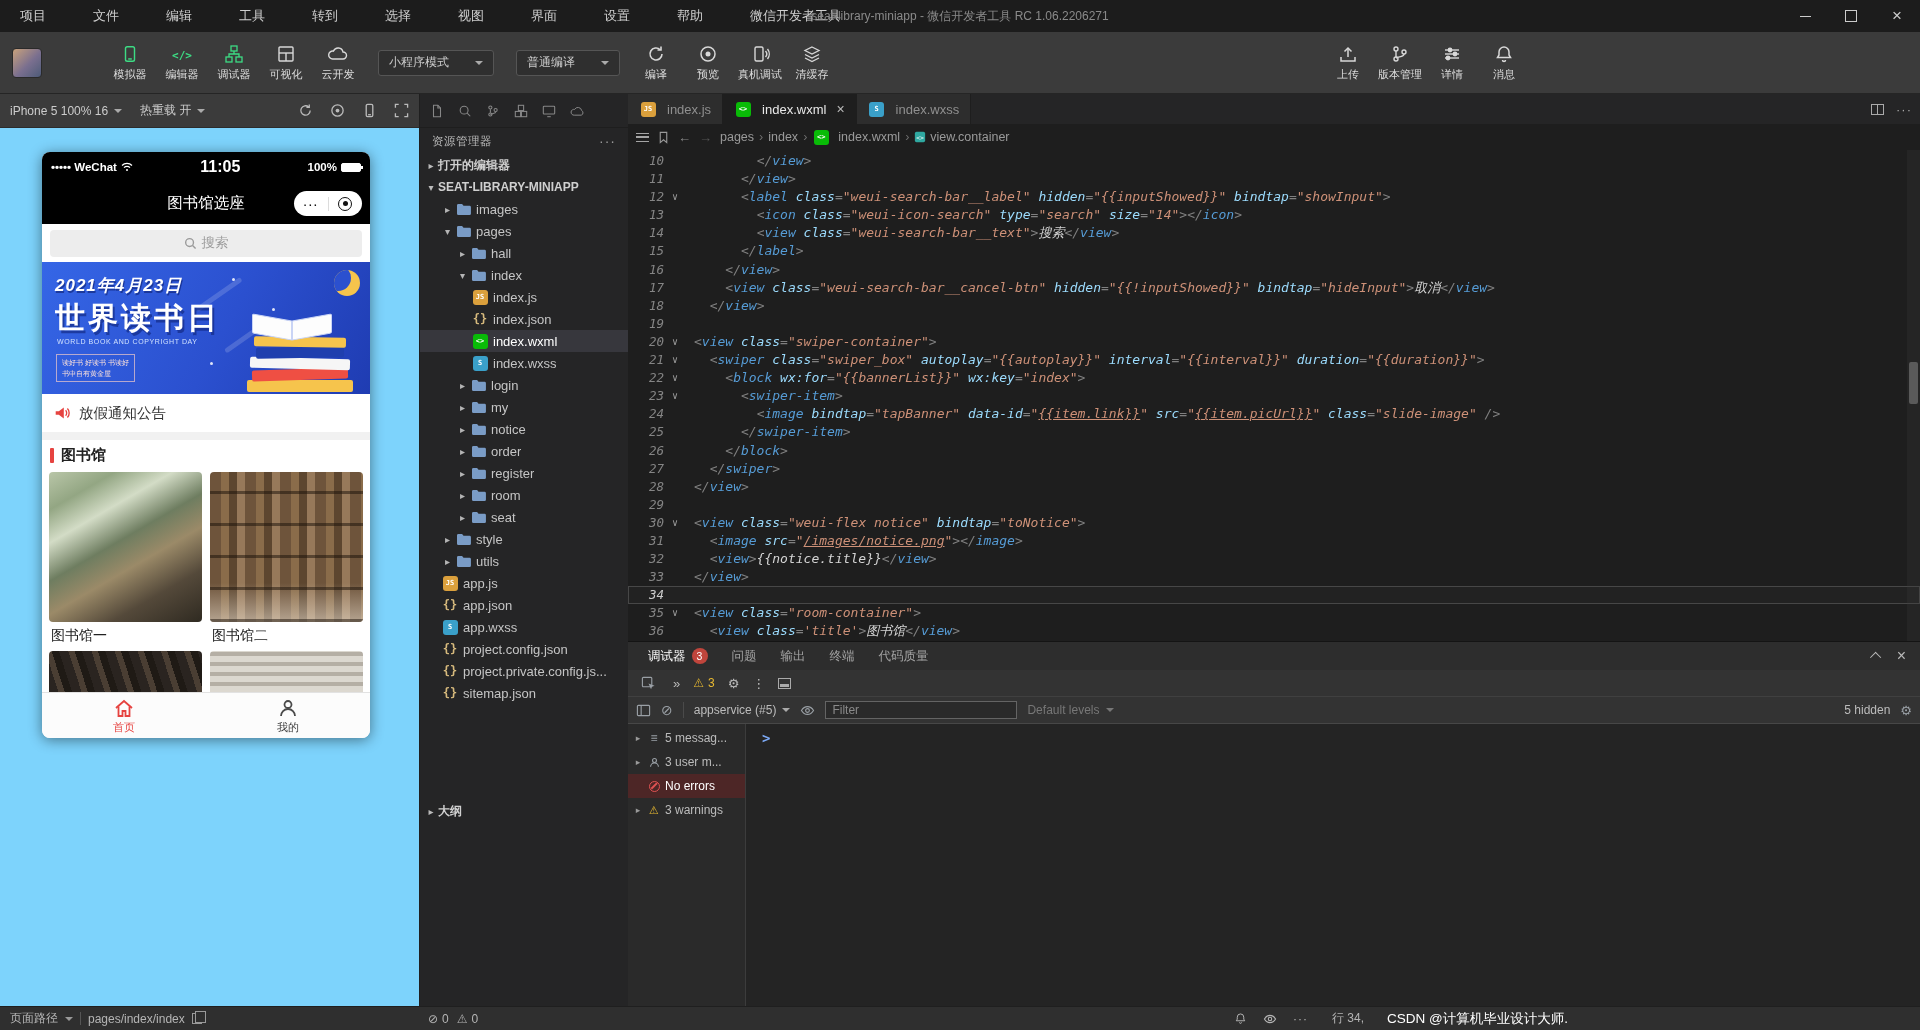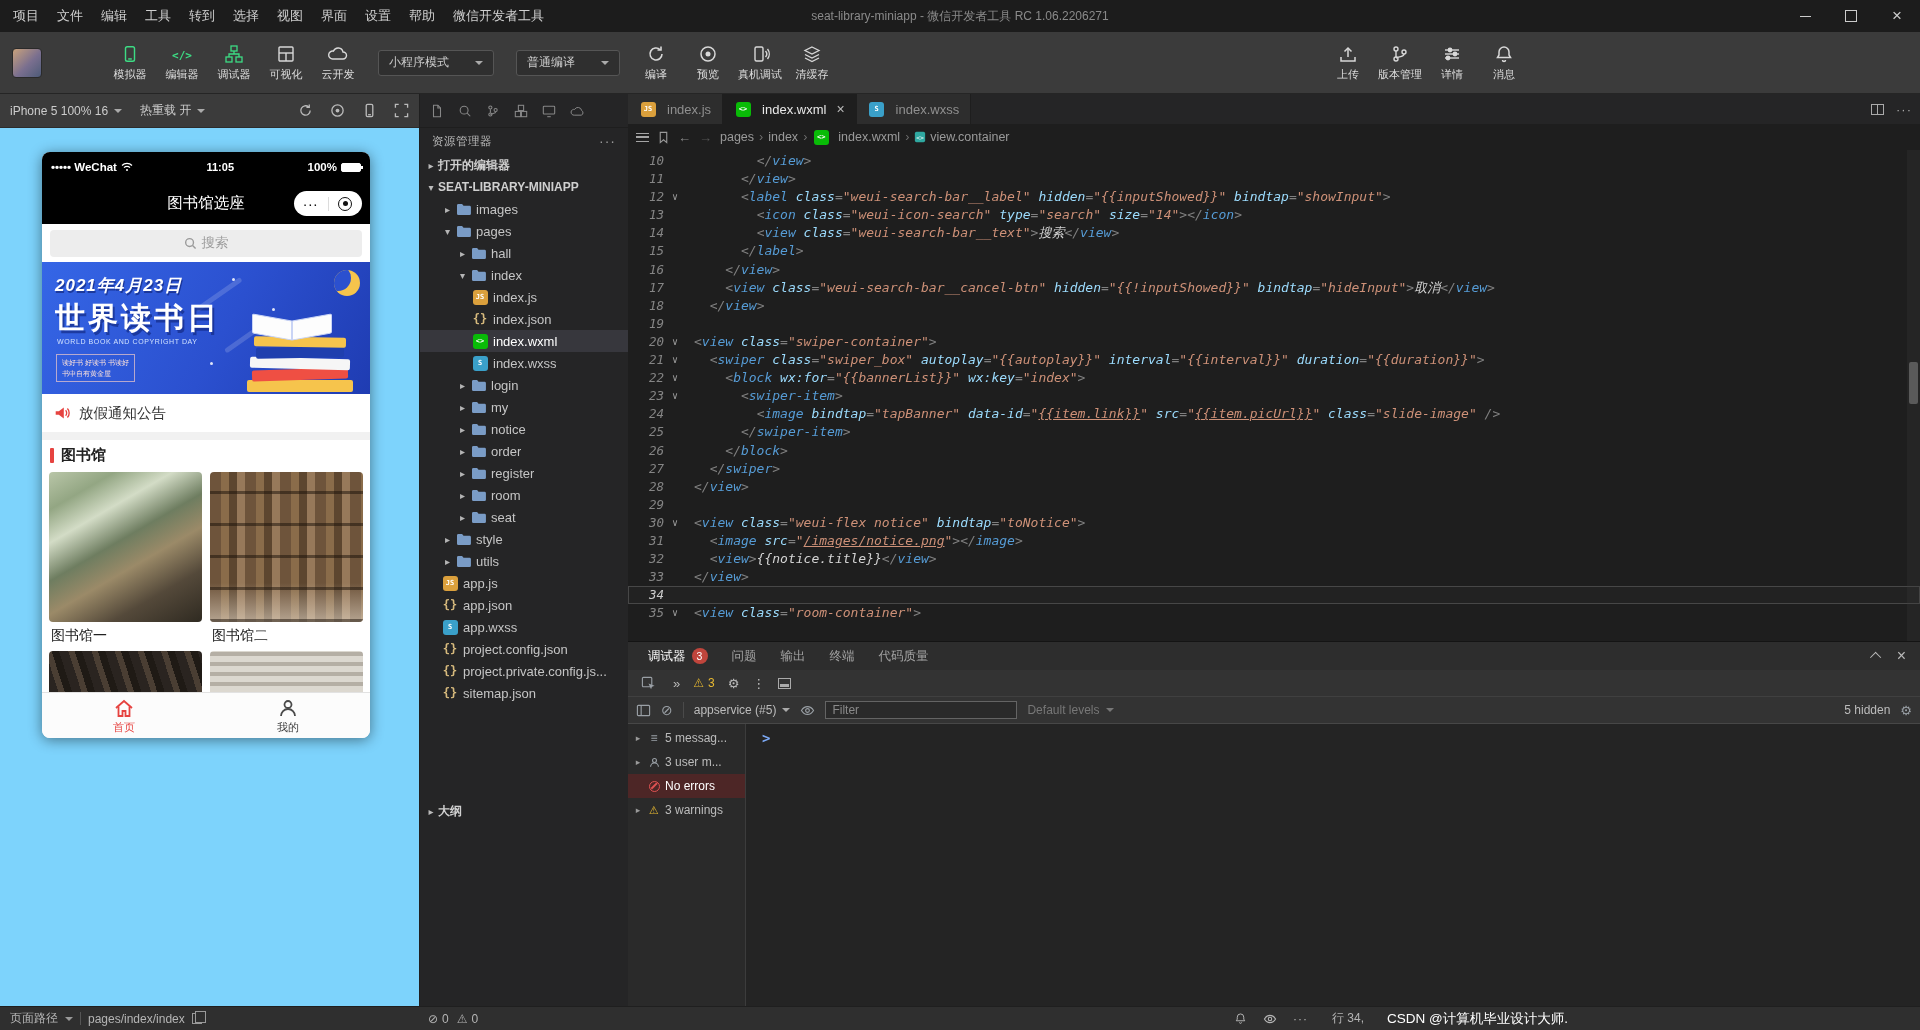--- a/index.html
+++ b/index.html
@@ -2,21 +2,21 @@
 <html><head>
 <meta charset="utf-8">
 <style>
   * { margin:0; padding:0; box-sizing:border-box; }
   html,body { width:1920px; height:1030px; overflow:hidden; }
   body { background:#1e1e1e; font-family:"Liberation Sans","DejaVu Sans",sans-serif; color:#cccccc; font-size:13px; }
   .app { width:100%; height:100%; display:flex; flex-direction:column; }
 
   
   .menubar { height:32px; background:#1c1c1c; display:flex; align-items:center; position:relative; flex:0 0 auto; }
-  .menu-items { display:flex; height:100%; padding-left:4px; }
+  .menu-items { display:flex; height:100%; padding-left:11px;gap:29px; }
   .menu-item { padding:0 9px; display:flex; align-items:center; color:#cfcfcf; font-size:13px; cursor:default; }
   .win-title { position:absolute; left:50%; transform:translateX(-50%); color:#8a8a8a; font-size:12px; white-space:nowrap; }
   .win-controls { position:absolute; right:0; top:0; height:32px; display:flex; }
   .win-btn { width:46px; height:32px; display:flex; align-items:center; justify-content:center; color:#cccccc; font-size:15px; }
   .wc-min::before { content:""; display:block; width:11px; height:1px; background:#ccc; }
   .wc-max::before { content:""; display:block; width:10px; height:10px; border:1px solid #ccc; }
   .wc-close::before { content:"×"; font-size:17px; }
 
   
   .toolbar { height:62px; background:#3b3b3b; border-bottom:1px solid #252525; display:flex; align-items:center; padding:0 12px; flex:0 0 auto; }
@@ -33,21 +33,21 @@
 
   
   .sim-panel { width:420px; flex:0 0 auto; background:#7dd3fc; border-right:1px solid #1f1f1f; display:flex; flex-direction:column; }
   .sim-toolbar { height:34px; background:#3b3b3b; border-bottom:1px solid #2c2c2c; display:flex; align-items:center; padding:0 10px; font-size:12px; color:#cccccc; gap:18px; flex:0 0 auto; }
   .sim-select { display:flex; align-items:center; gap:6px; cursor:default; }
   .sim-tools { margin-left:auto; display:flex; gap:17px; align-items:center; }
   .sim-tools .ic { display:flex; align-items:center; }
 
   .phone { width:328px; height:586px; background:#ffffff; margin:24px 0 0 42px; border-radius:8px; overflow:hidden; box-shadow:0 2px 14px rgba(0,0,0,.45); display:flex; flex-direction:column; }
   .p-status { height:30px; background:#000; color:#fff; display:flex; align-items:center; padding:0 9px; font-size:11.5px; font-weight:bold; flex:0 0 auto; }
-  .p-status .mid { flex:1; text-align:center; font-size:11px; }
+  .p-status .mid { flex:1; text-align:center; font-size:16px; }
   .p-batt { width:20px; height:9px; border:1px solid #fff; border-radius:2px; background:#fff; margin-left:4px; position:relative; }
   .p-batt::after { content:""; position:absolute; right:-3px; top:2px; width:2px; height:3px; background:#fff; }
   .p-nav { height:42px; background:#000; position:relative; display:flex; align-items:center; justify-content:center; color:#fff; font-size:15.5px; flex:0 0 auto; }
   .capsule { position:absolute; right:8px; top:9px; width:68px; height:25px; background:#fff; border-radius:14px; display:flex; align-items:center; }
   .cap-half { flex:1; display:flex; align-items:center; justify-content:center; height:100%; }
   .cap-div { width:1px; height:14px; background:#dcdcdc; }
   .cap-dots { color:#111; font-size:15px; letter-spacing:1px; line-height:0; padding-bottom:6px; }
   .cap-target { width:14px; height:14px; border:1.6px solid #111; border-radius:50%; display:flex; align-items:center; justify-content:center; }
   .cap-target::after { content:""; width:5px; height:5px; border-radius:50%; background:#111; }
   .p-search { height:38px; background:#fff; display:flex; align-items:center; padding:0 8px; flex:0 0 auto; }
@@ -956,20 +956,25 @@
           <div class="crow cur">
             <span class="lnum">34</span>
             <span class="lfold"></span>
             <span class="lcontent"></span>
           </div>
           <div class="crow">
             <span class="lnum">35</span>
             <span class="lfold">∨</span>
             <span class="lcontent"><span class="c-p">&lt;</span><span class="c-t">view</span><span class="c-w"> </span><span class="c-a">class</span><span class="c-p">=</span><span class="c-s">"room-container"</span><span class="c-p">&gt;</span></span>
           </div>
+          <div class="crow">
+            <span class="lnum">36</span>
+            <span class="lfold"></span>
+            <span class="lcontent"><span class="c-w">  </span><span class="c-p">&lt;</span><span class="c-t">view</span><span class="c-w"> </span><span class="c-a">class</span><span class="c-p">=</span><span class="c-s">'title'</span><span class="c-p">&gt;</span><span class="c-w">图书馆</span><span class="c-p">&lt;/</span><span class="c-t">view</span><span class="c-p">&gt;</span></span>
+          </div>
         </div>
 
       <div class="debugger">
         <div class="dbg-tabs" id="dbg-tabs">
           <div class="dtab active">
               <span>调试器</span>
               <span class="dbadge">3</span>
             </div>
             <div class="dtab">
               <span>问题</span>

